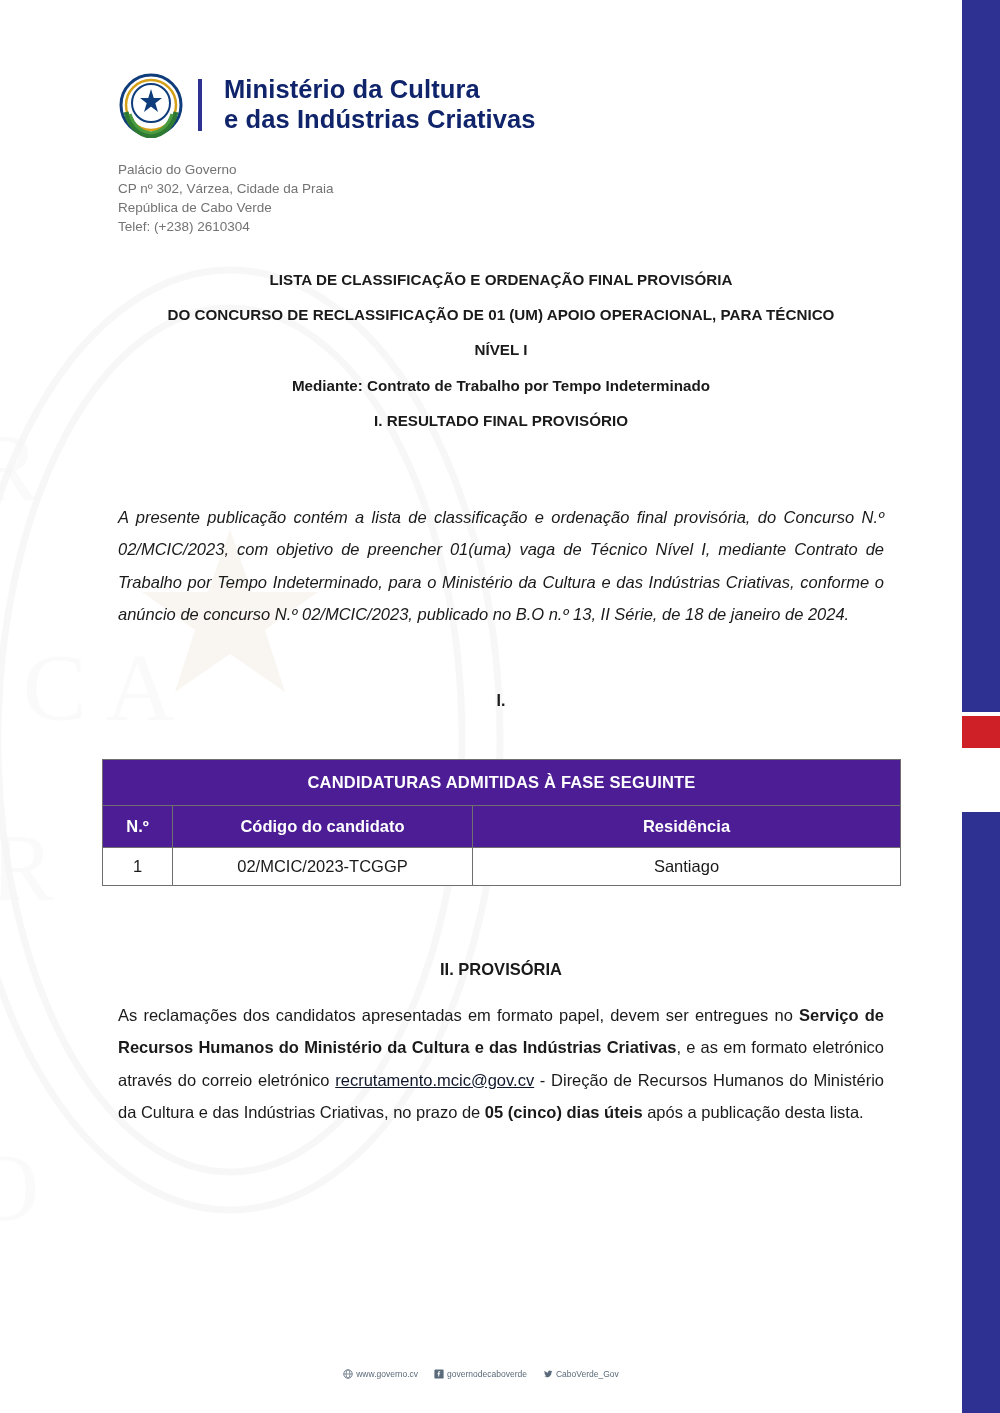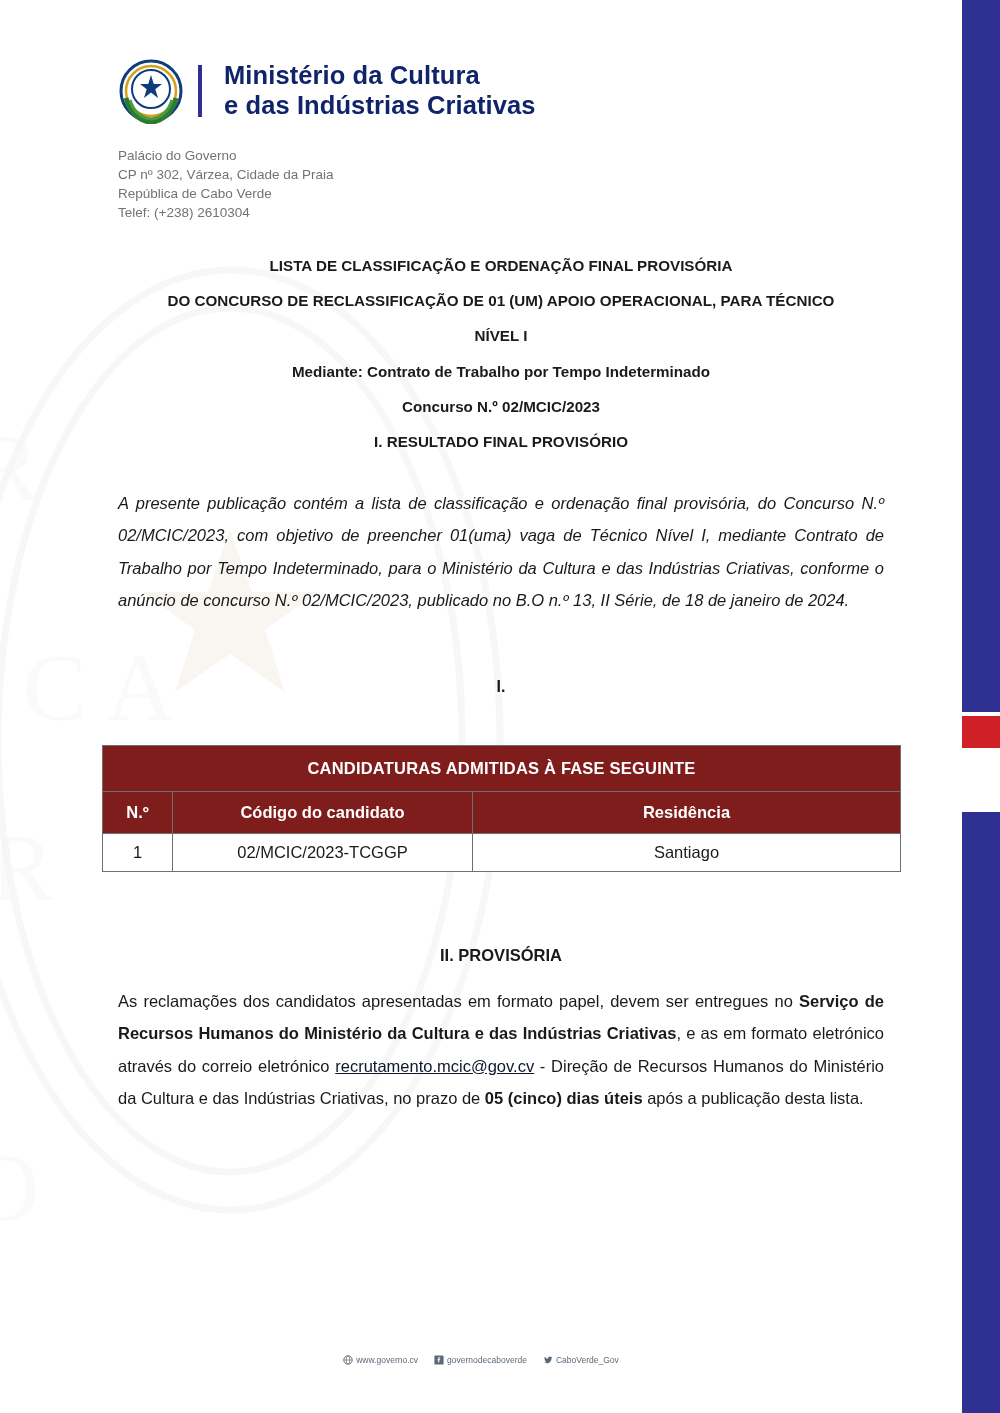--- a/index.html
+++ b/index.html
@@ -43,21 +43,21 @@
     width: 600px;
     height: 1100px;
     opacity: 0.07;
     pointer-events: none;
   }
 
   
   .page {
     position: absolute;
     left: 0;
-    top: 0;
+    top: 14px;
     width: 962px;
     height: 995px;
     padding: 0;
   }
 
   .header-block {
     position: absolute;
     left: 118px;
     top: 58px;
     width: 760px;
@@ -146,21 +146,21 @@
     border-collapse: collapse;
     table-layout: fixed;
   }
   table.results th,
   table.results td {
     border: 1px solid #6f6f6f;
     text-align: center;
     vertical-align: middle;
   }
   table.results th {
-    background: #7f1d1d;
+    background: #4c1d95;
     color: #ffffff;
     font-weight: bold;
     font-size: 16.5px;
     padding: 11px 4px;
   }
   table.results th.band {
     font-size: 16.5px;
     letter-spacing: 0.2px;
     padding: 13px 4px;
   }
@@ -267,21 +267,20 @@
 CP nº 302, Várzea, Cidade da Praia
 República de Cabo Verde
 Telef: (+238) 2610304</div>
   </div>
 
   <div class="titles">
     <div class="t-line">LISTA DE CLASSIFICAÇÃO E ORDENAÇÃO FINAL PROVISÓRIA</div>
     <div class="t-line">DO CONCURSO DE RECLASSIFICAÇÃO DE 01 (UM) APOIO OPERACIONAL, PARA TÉCNICO</div>
     <div class="t-line">NÍVEL I</div>
     <div class="t-line sub">Mediante: Contrato de Trabalho por Tempo Indeterminado</div>
-    <div class="t-line sub">Concurso N.º 02/MCIC/2023</div>
     <div class="t-line sub">I. RESULTADO FINAL PROVISÓRIO</div>
   </div>
 
   <div class="para p1">A presente publicação contém a lista de classificação e ordenação final provisória, do Concurso N.º 02/MCIC/2023, com objetivo de preencher 01(uma) vaga de Técnico Nível I, mediante Contrato de Trabalho por Tempo Indeterminado, para o Ministério da Cultura e das Indústrias Criativas, conforme o anúncio de concurso N.º 02/MCIC/2023, publicado no B.O n.º 13, II Série, de 18 de janeiro de 2024.</div>
 
   <div class="center-i">I.</div>
 
   <table class="results">
     <colgroup>
       <col class="col-n">

